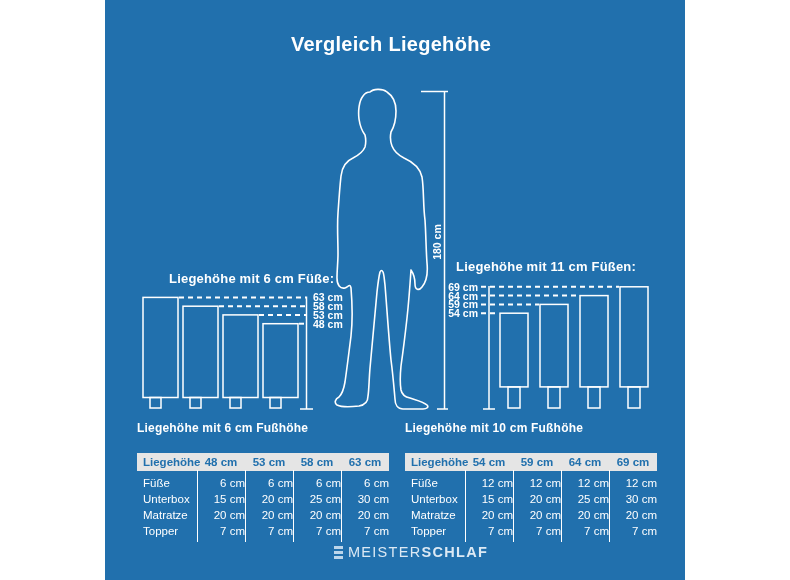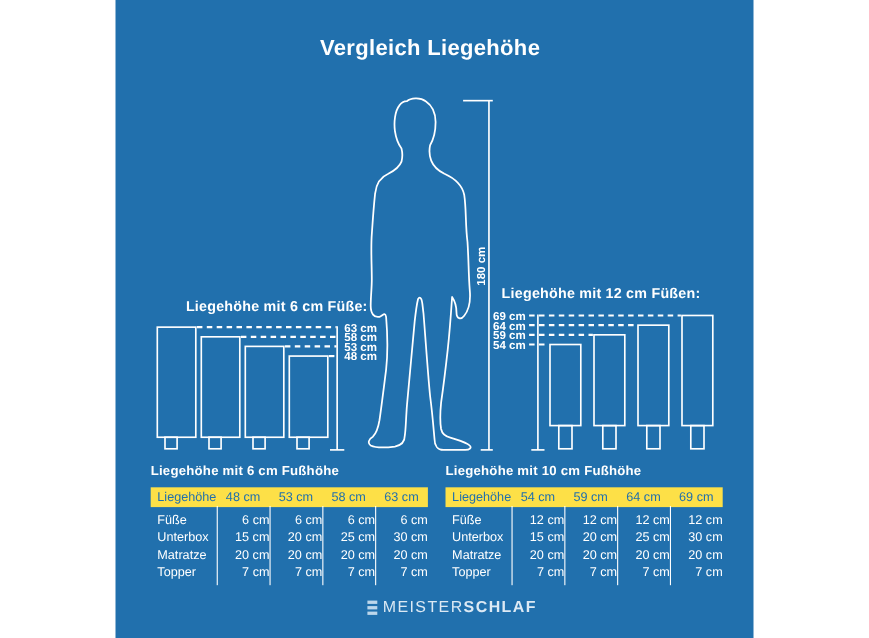--- a/index.html
+++ b/index.html
@@ -12,23 +12,23 @@
 
   .group-title{position:absolute;color:#fff;font-weight:bold;font-size:13px;letter-spacing:.2px;}
   #gt-left{left:154px;top:271px;padding-left:15px;}
   #gt-right{left:456px;top:259px;}
 
   svg.overlay{position:absolute;left:0;top:0;width:790px;height:580px;pointer-events:none;}
   svg text{fill:#ffffff;font-family:"Liberation Sans",sans-serif;font-weight:bold;font-size:10.5px;}
 
   .tbl{position:absolute;top:421px;width:252px;color:#fff;}
   #tbl-left{left:137px;} #tbl-right{left:405px;}
-  .tbl-title{font-size:12px;font-weight:bold;height:15px;margin-bottom:7px;letter-spacing:.2px;}
-  .thead{display:grid;grid-template-columns:60px 48px 48px 48px 48px;background:#fde047;
-         color:#2170AD;font-weight:normal;font-size:11.5px;height:18px;line-height:18px;}
+  .tbl-title{font-size:12px;font-weight:bold;height:15px;margin-bottom:17px;letter-spacing:.2px;}
+  .thead{display:grid;grid-template-columns:60px 48px 48px 48px 48px;background:#e5e5e5;
+         color:#2170AD;font-weight:bold;font-size:11.5px;height:18px;line-height:18px;}
   .thead .c0{text-align:left;padding-left:6px;}
   .thead span{text-align:center;}
   .tbody{position:relative;margin-top:4px;font-size:11.5px;}
   .tr{display:grid;grid-template-columns:60px 48px 48px 48px 48px;height:16px;line-height:16px;}
   .tr span{text-align:right;}
   .tr .c0{text-align:left;padding-left:6px;}
   .sep{position:absolute;top:-5px;bottom:-3px;width:1px;background:#fff;}
 
   .logo{position:absolute;top:544px;left:0;width:100%;display:flex;justify-content:center;
         align-items:center;gap:5px;padding-left:20px;}
@@ -39,21 +39,21 @@
 </style>
 </head>
 <body>
 
 <div class="page">
   <div class="panel"></div>
 
   <div class="main-title">Vergleich Liegehöhe</div>
 
   <div class="group-title" id="gt-left">Liegehöhe mit 6 cm Füße:</div>
-  <div class="group-title" id="gt-right">Liegehöhe mit 12 cm Füßen:</div>
+  <div class="group-title" id="gt-right">Liegehöhe mit 11 cm Füßen:</div>
 
   <svg class="overlay" viewBox="0 0 790 580">
     <defs>
       <linearGradient id="fade" x1="0" y1="0" x2="1" y2="0">
         <stop offset="0" stop-color="#ffffff" stop-opacity="0.95"></stop>
         <stop offset="1" stop-color="#ffffff" stop-opacity="0"></stop>
       </linearGradient>
     </defs>
 
     <g fill="none" stroke="#ffffff" stroke-width="1.6" stroke-linecap="round" stroke-linejoin="round">

